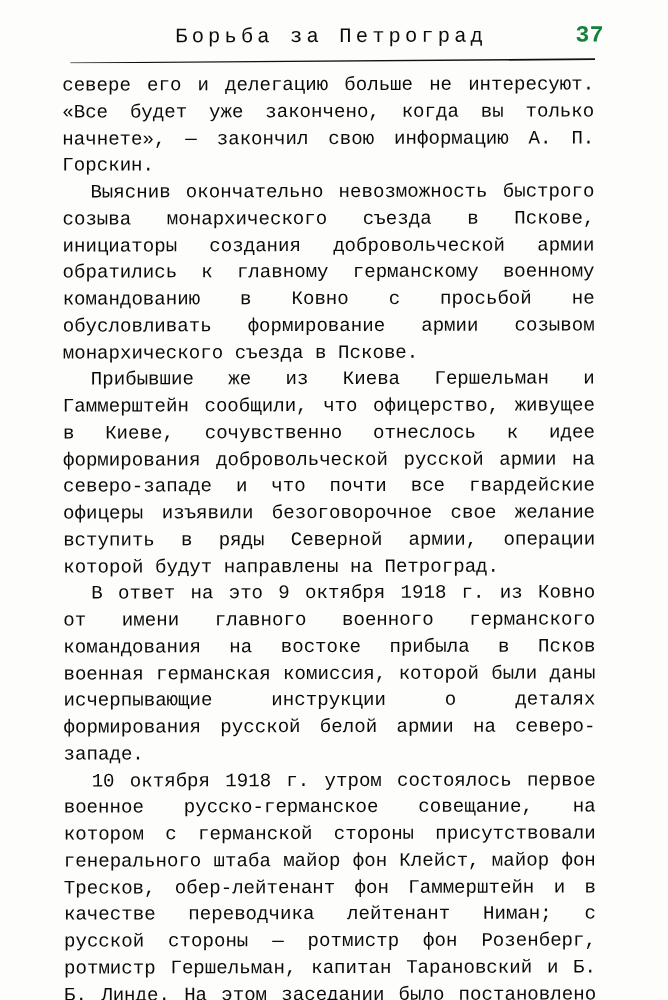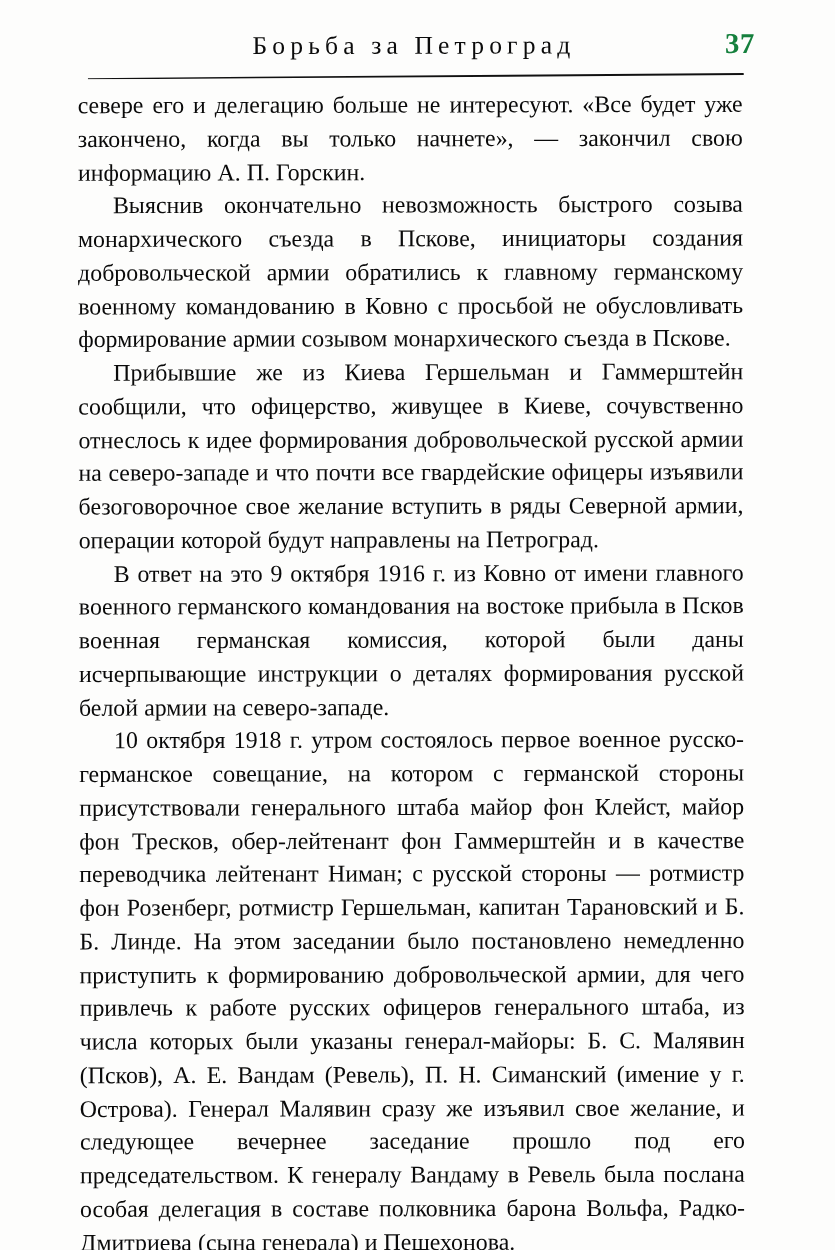--- a/index.html
+++ b/index.html
@@ -9,21 +9,21 @@
     background: #ffffff;
   }
 
   .page {
     position: relative;
     width: 668px;
     height: 1000px;
     margin: 0;
     background: #fdfdfc;
     overflow: hidden;
-    font-family: Liberation Serif, serif;
+    font-family: Liberation Mono, monospace;
     color: #050505;
     
   }
 
   
   .running-head {
     position: absolute;
     left: 62px;
     right: 72px;
     top: 24px;
@@ -127,20 +127,20 @@
     </div>
 
     <div class="textblock">
 
       <p class="cont">севере его и делегацию больше не интересуют. «Все бу­дет уже закончено, когда вы только начнете», — закон­чил свою информацию А. П. Горскин.</p>
 
       <p>Выяснив окончательно невозможность быстрого со­зыва монархического съезда в Пскове, инициаторы со­здания добровольческой армии обратились к главному германскому военному командованию в Ковно с просьбой не обусловливать формирование армии созы­вом монархического съезда в Пскове.</p>
 
       <p>Прибывшие же из Киева Гершельман и Гаммерштейн сообщили, что офицерство, живущее в Киеве, сочув­ственно отнеслось к идее формирования добровольчес­кой русской армии на северо-западе и что почти все гвар­дейские офицеры изъявили безоговорочное свое желание вступить в ряды Северной армии, операции которой бу­дут направлены на Петроград.</p>
 
-      <p>В ответ на это 9 октября 1916 г. из Ковно от имени главного военного германского командования на востоке прибыла в Псков военная германская комиссия, которой были даны исчерпывающие инструкции о деталях фор­мирования русской белой армии на северо-западе.</p>
+      <p>В ответ на это 9 октября 1918 г. из Ковно от имени главного военного германского командования на востоке прибыла в Псков военная германская комиссия, которой были даны исчерпывающие инструкции о деталях фор­мирования русской белой армии на северо-западе.</p>
 
       <p>10 октября 1918 г. утром состоялось первое военное русско-германское совещание, на котором с германской стороны присутствовали генерального штаба майор фон Клейст, майор фон Тресков, обер-лейтенант фон Гаммер­штейн и в качестве переводчика лейтенант Ниман; с рус­ской стороны — ротмистр фон Розенберг, ротмистр Гер­шельман, капитан Тарановский и Б. Б. Линде. На этом заседании было постановлено немедленно приступить к формированию добровольческой армии, для чего привлечь к работе русских офицеров генерального штаба, из числа которых были указаны генерал-майоры: Б. С. Малявин (Псков), А. Е. Вандам (Ревель), П. Н. Симанский (имение у г. Острова). Генерал Малявин сразу же изъявил свое желание, и следующее вечернее заседание прошло под его председательством. К генералу Вандаму в Ревель была по­слана особая делегация в составе полковника барона Воль­фа, Радко-Дмитриева (сына генерала) и Пешехонова.</p>
 
     </div>
 
   </div>
 </div>
 
 </body></html>

